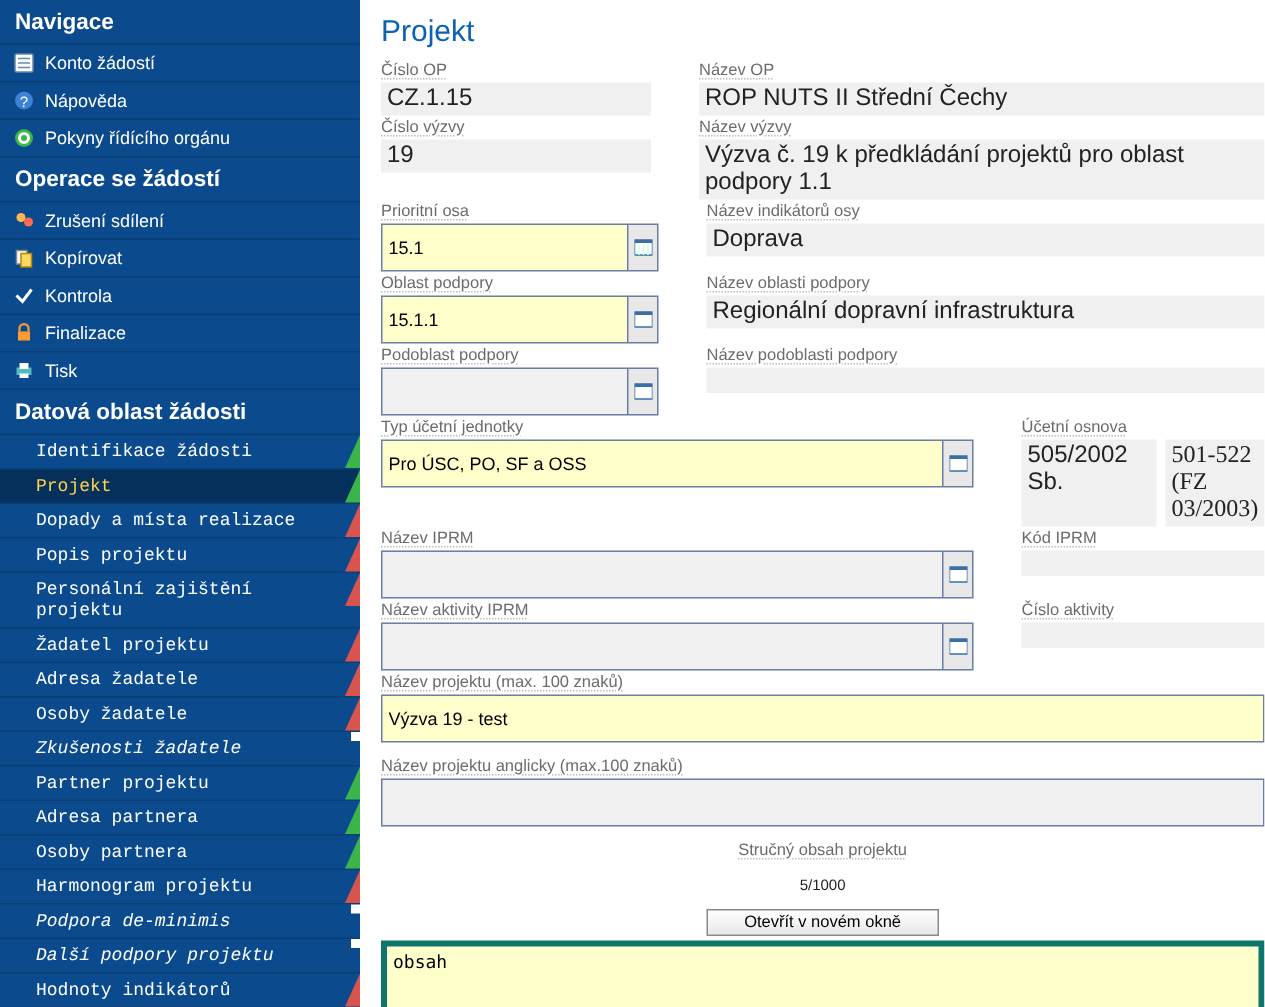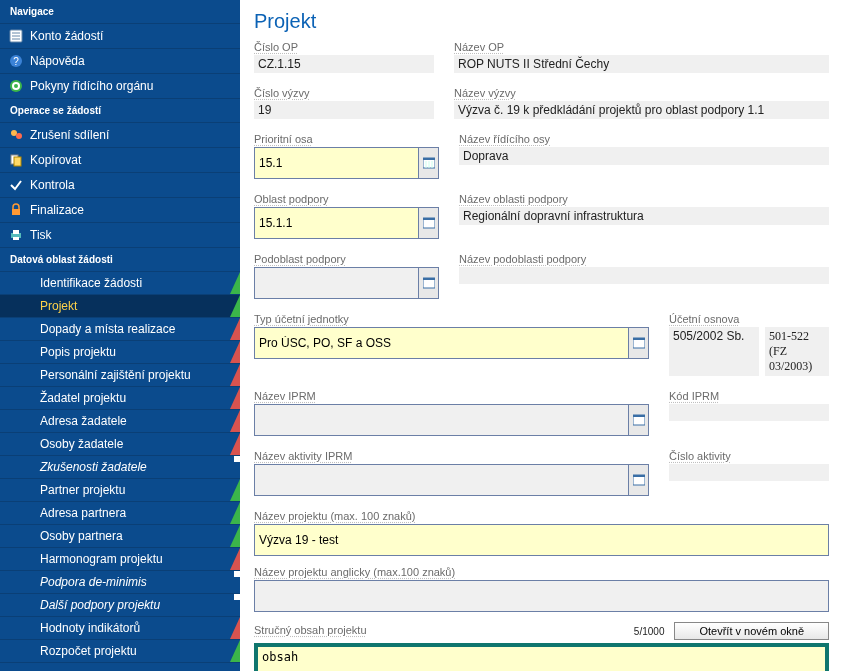--- a/index.html
+++ b/index.html
@@ -15,42 +15,43 @@
   .sidebar {
     width: 240px;
     background: #0b4b8d;
     color: #fff;
     flex-shrink: 0;
   }
   .nav-header {
     background: #0b4b8d;
     color: #fff;
     font-weight: bold;
-    font-size: 10px;
+    font-size: 15px;
     padding: 6px 10px;
     border-bottom: 1px solid #0a3f76;
   }
   .nav-item {
     display: flex;
     align-items: center;
     padding: 4px 8px;
     border-bottom: 1px solid #0a3f76;
     font-size: 12px;
     cursor: pointer;
     position: relative;
   }
   .nav-item .icon {
     width: 16px;
     height: 16px;
     margin-right: 6px;
     display: inline-block;
     flex-shrink: 0;
   }
   .nav-item.sub {
-    padding-left: 40px;
+    padding-left: 24px;
+    font-family: Liberation Mono, monospace;
   }
   .nav-item.sub::after {
     content: "";
     position: absolute;
     right: 0; top: 0; bottom: 0;
     width: 0; height: 0;
     border-style: solid;
   }
   .corner-green::after {
     border-width: 0 0 22px 10px;
@@ -68,34 +69,34 @@
   .content {
     flex: 1;
     padding: 8px 14px 20px 14px;
   }
   h1.page-title {
     color: #0b62b5;
     font-size: 20px;
     font-weight: normal;
     margin: 2px 0 8px 0;
   }
-  .row { display: flex; gap: 20px; margin-bottom: 14px; }
+  .row { display: flex; gap: 32px; margin-bottom: 2px; }
   .field { flex: 1; }
   .field.small { flex: 0 0 180px; }
   .label {
     color: #6b6b6b;
     font-size: 11px;
     margin-bottom: 2px;
     text-decoration: underline dotted rgba(0,0,0,0.25);
     text-underline-offset: 2px;
   }
   .value-ro {
     background: #f0f0f0;
     padding: 2px 4px;
-    font-size: 12px;
+    font-size: 16px;
     color: #222;
     min-height: 17px;
   }
   .value-ro.empty { color: transparent; }
   .combo {
     display: flex;
     align-items: stretch;
     border: 1px solid #6b7fa6;
     background: #ffffcc;
     height: 32px;
@@ -121,21 +122,21 @@
   .text-input {
     width: 100%;
     border: 1px solid #6b7fa6;
     background: #ffffcc;
     height: 32px;
     font-size: 12px;
     padding: 0 4px;
     outline: none;
   }
   .text-input.gray { background: #f0f0f0; }
-  .line-row { display:flex; align-items:center; gap:10px; margin-bottom:3px;}
+  .line-row { display:flex; align-items:center; gap:10px; margin-bottom:3px;flex-direction:column;}
   .counter { font-size:10px; color:#222; }
   .btn {
     border: 1px solid #888;
     background: linear-gradient(#fff,#e8e8e8);
     padding: 2px 24px;
     font-size: 11px;
     cursor: pointer;
   }
   textarea.ta {
     width: 100%;
@@ -327,21 +328,21 @@
                 <rect x="0" y="1" width="12" height="10" fill="#fff" stroke="#3a6ea5"></rect>
                 <rect x="0" y="1" width="12" height="2" fill="#3a6ea5"></rect>
                 <line x1="3" y1="4" x2="3" y2="11" stroke="#cfe"></line>
                 <line x1="6" y1="4" x2="6" y2="11" stroke="#cfe"></line>
                 <line x1="9" y1="4" x2="9" y2="11" stroke="#cfe"></line>
               </svg>
           </span>
         </div>
       </div>
       <div class="field">
-        <div class="label">Název řídícího osy</div>
+        <div class="label">Název indikátorů osy</div>
         <div class="value-ro">Doprava</div>
       </div>
     </div>
 
     <div class="row">
       <div class="field small">
         <div class="label">Oblast podpory</div>
         <div class="combo">
           <input value="15.1.1" style="">
           <span class="picker">

